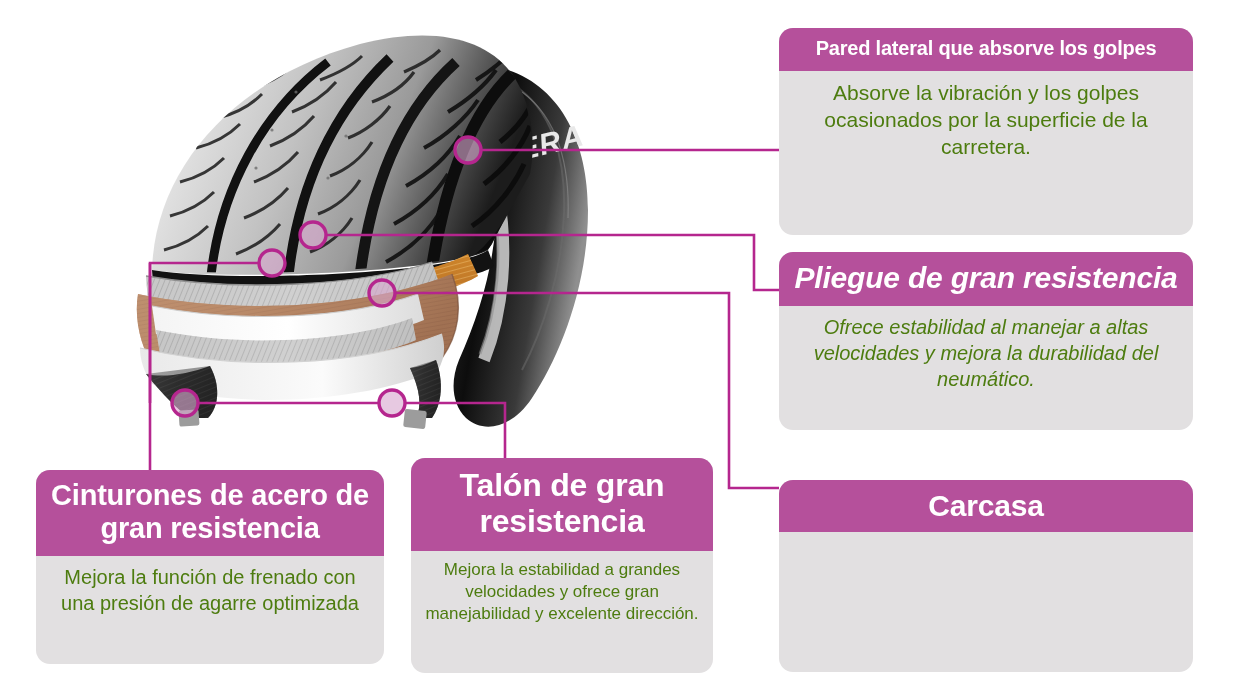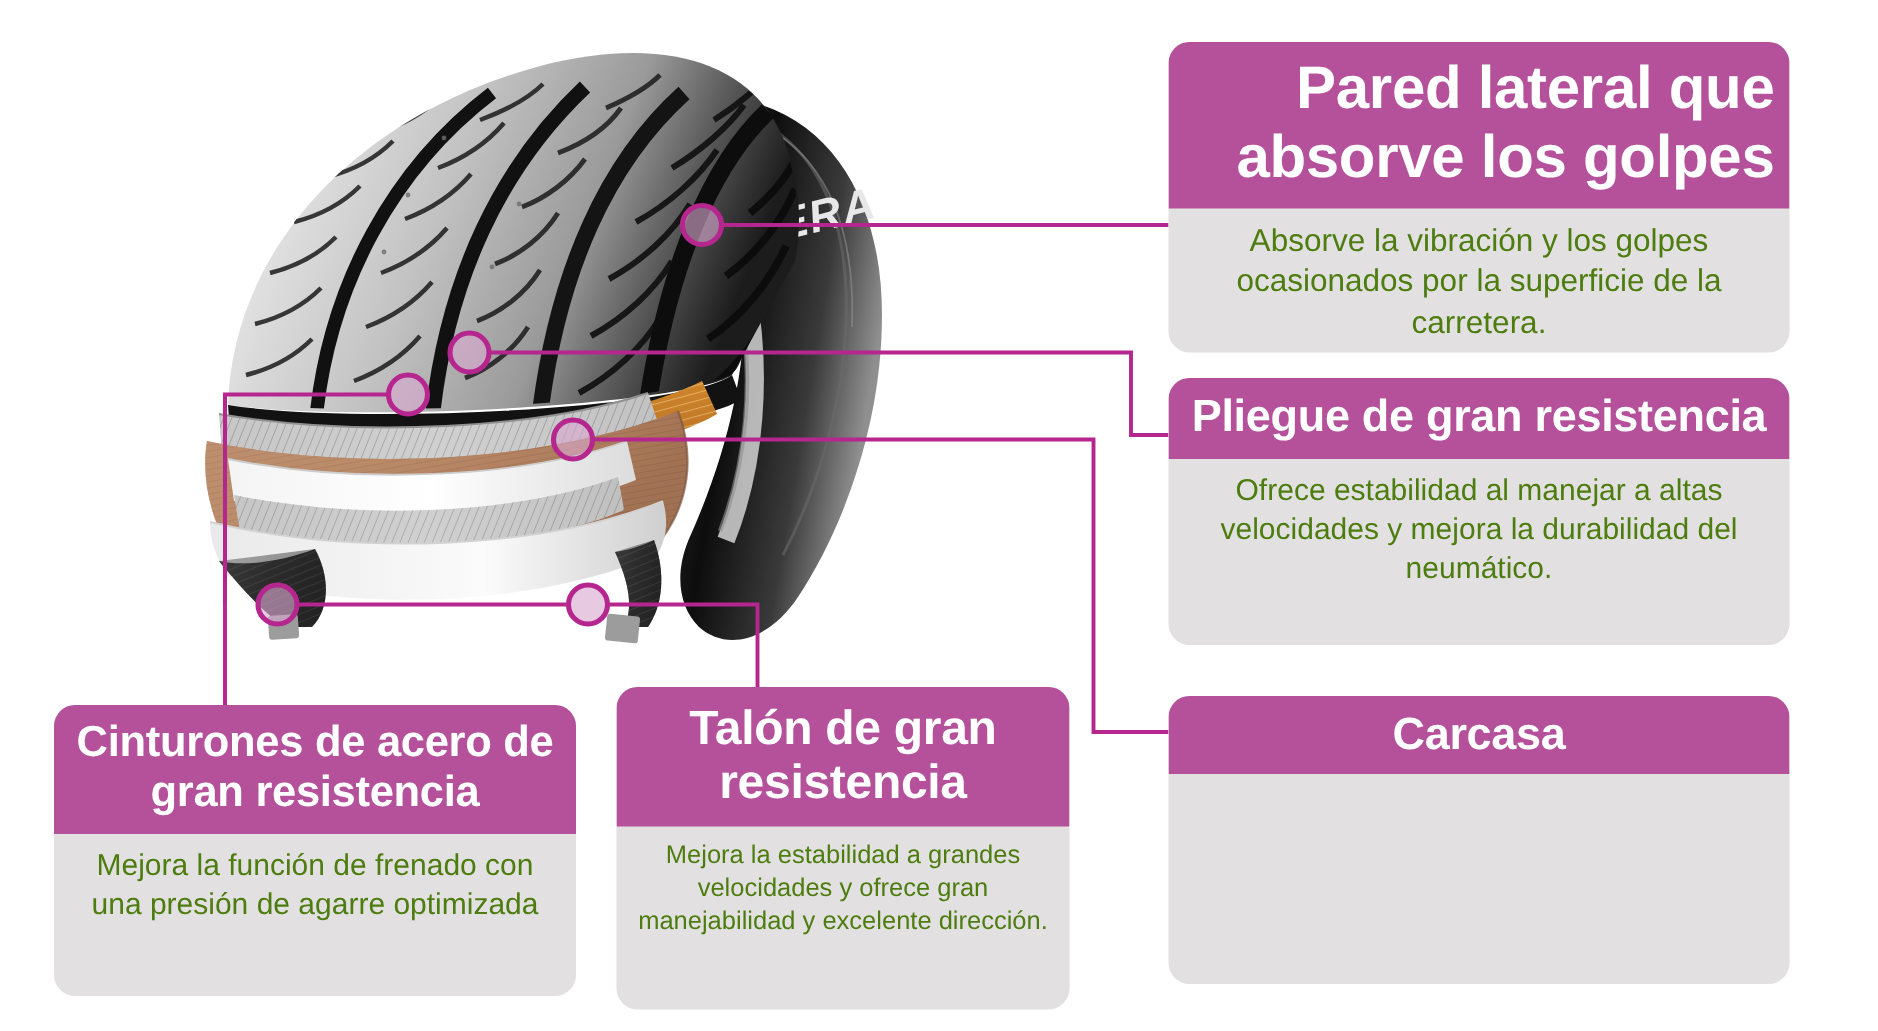--- a/index.html
+++ b/index.html
@@ -40,28 +40,28 @@
   .callout .body{
     color:#4d7c0f;
     text-align:center;
     line-height:1.30;
     padding:8px 12px 12px 12px;
     box-sizing:border-box;
   }
 
   
   #c-pared{left:779px;top:28px;width:414px;height:207px;}
-  #c-pared .head{font-size:40px;text-align:right;}
+  #c-pared .head{font-size:20px;}
   #c-pared .body{font-size:21px;}
 
-  #c-pliegue{left:779px;top:252px;width:414px;height:178px;}
+  #c-pliegue{left:779px;top:252px;width:414px;height:178px;font-style:italic;}
   #c-pliegue .head{font-size:30px;}
   #c-pliegue .body{font-size:20px;}
 
-  #c-carcasa{left:779px;top:464px;width:414px;height:192px;}
+  #c-carcasa{left:779px;top:480px;width:414px;height:192px;}
   #c-carcasa .head{font-size:30px;padding-bottom:9px;}
   #c-carcasa .body{font-size:21px;}
 
   #c-cinturones{left:36px;top:470px;width:348px;height:194px;}
   #c-cinturones .head{font-size:29px;}
   #c-cinturones .body{font-size:20px;}
 
   #c-talon{left:411px;top:458px;width:302px;height:215px;}
   #c-talon .head{font-size:32px;}
   #c-talon .body{font-size:17px;}

